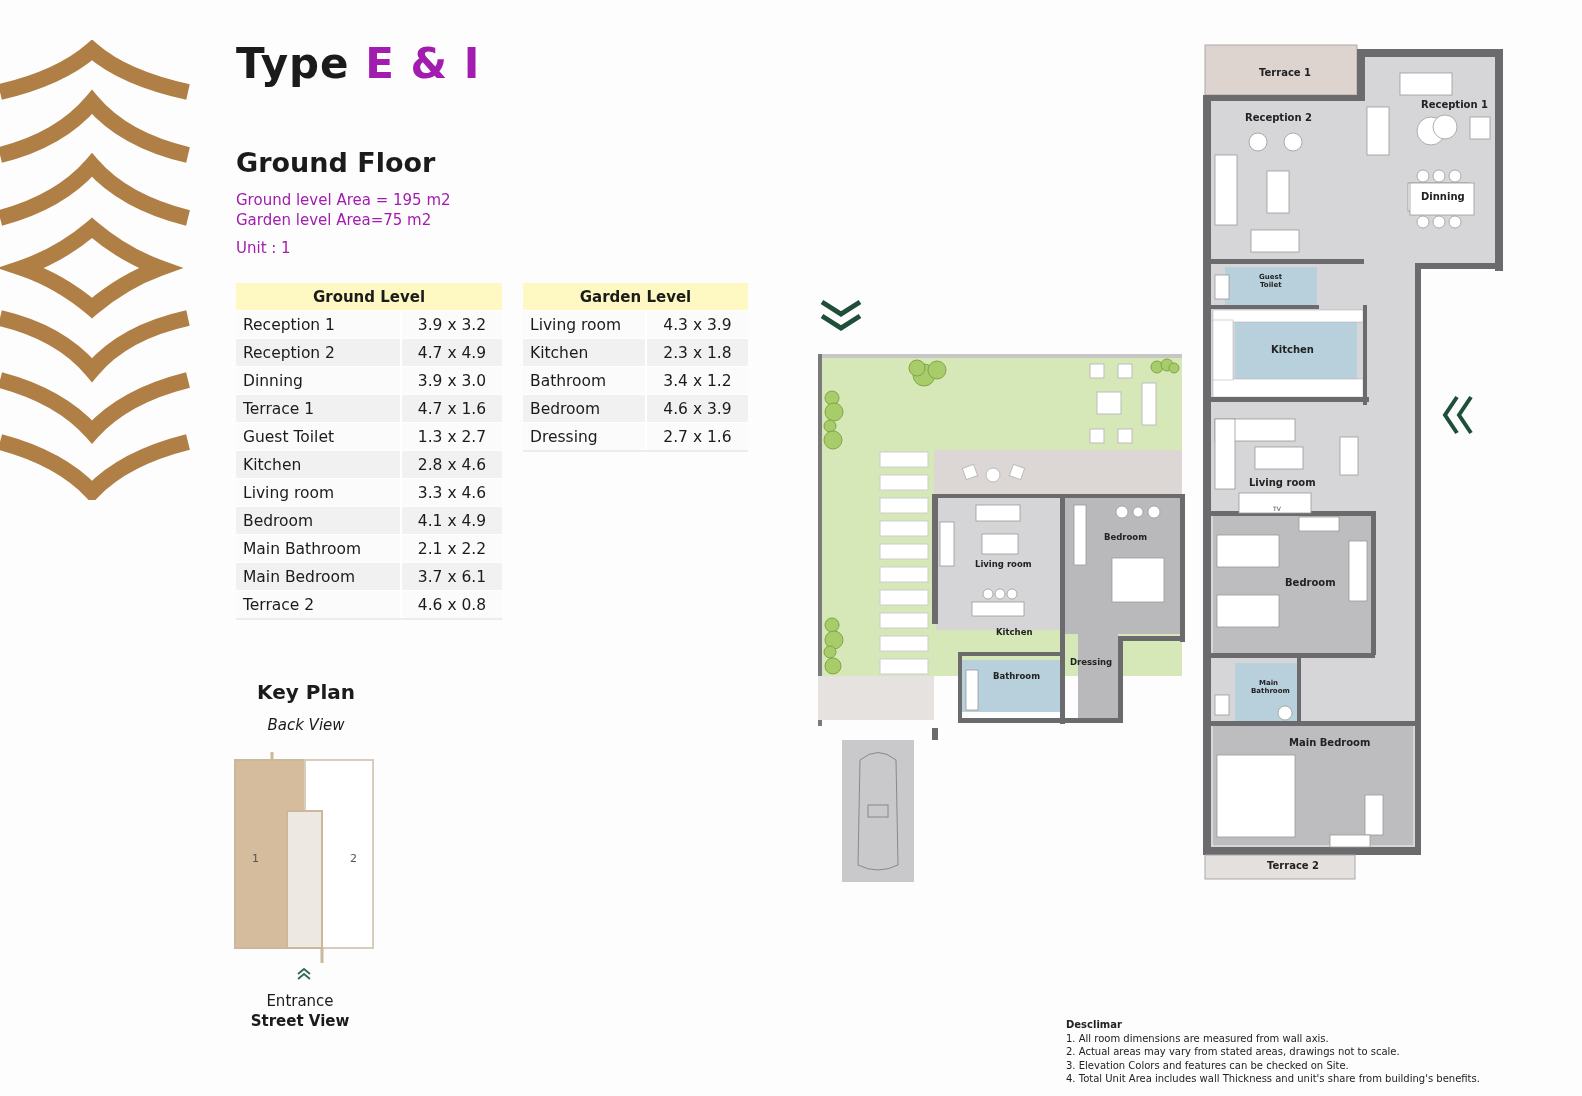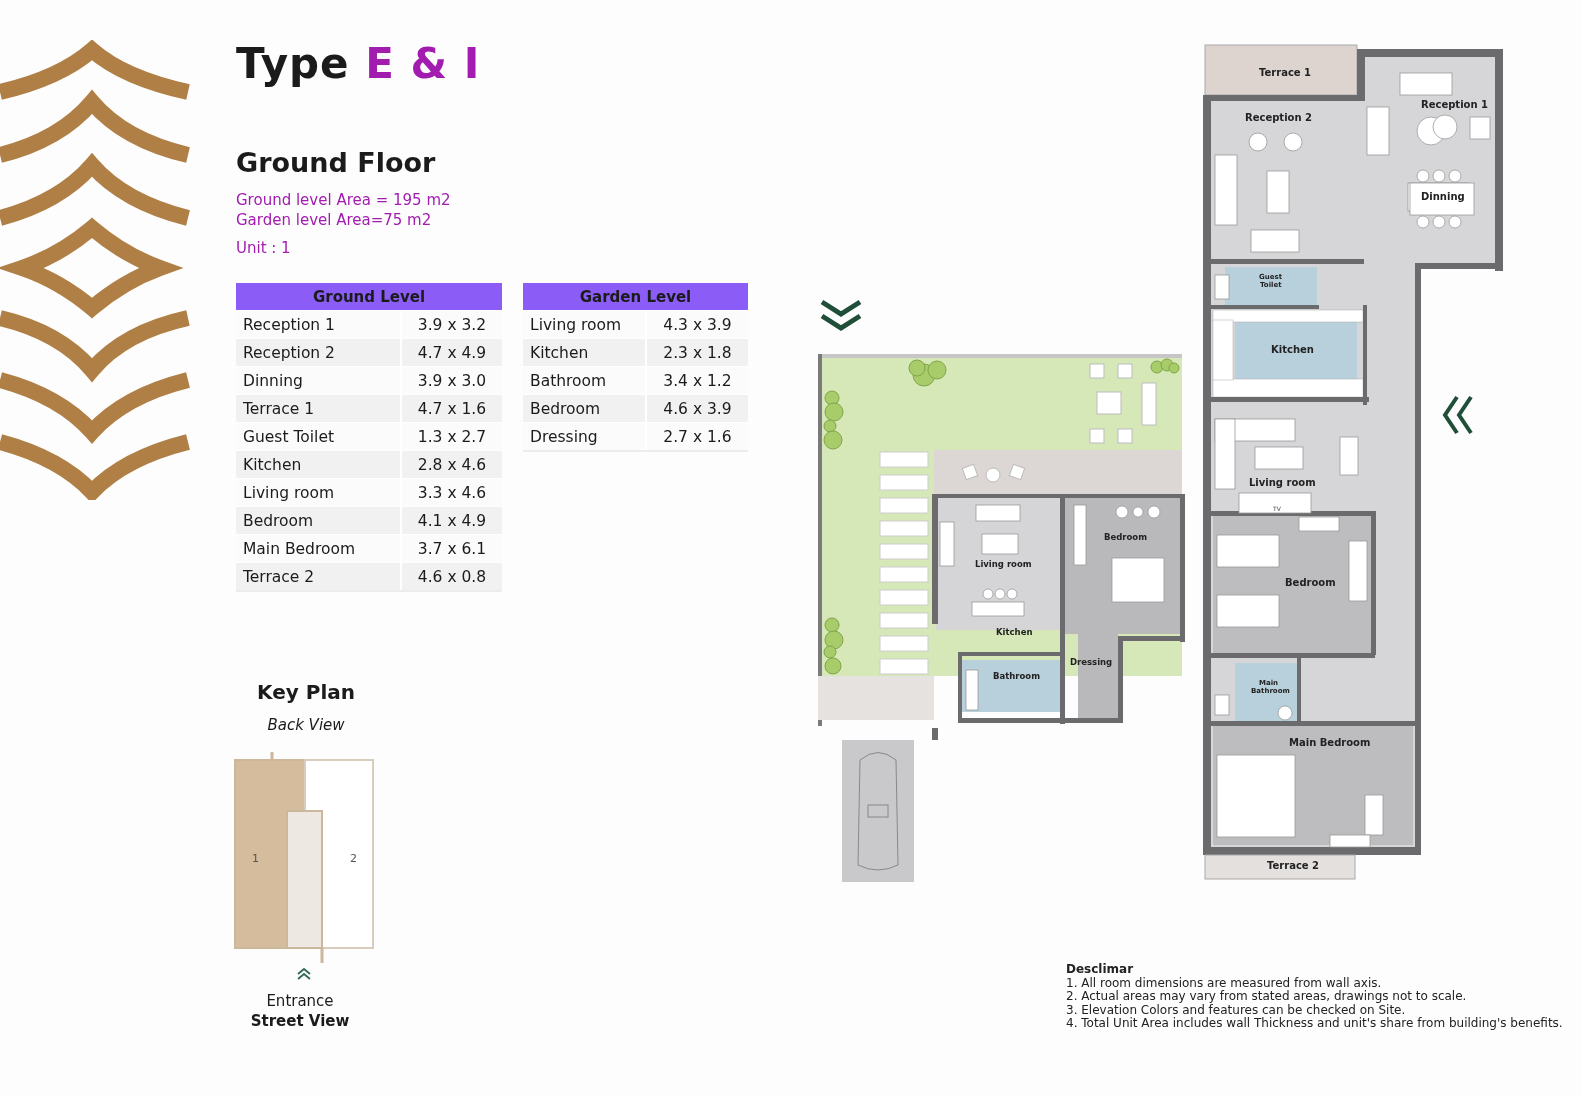--- a/index.html
+++ b/index.html
@@ -8,38 +8,38 @@
   .abs { position:absolute; }
   
   #ornament { left:0; top:40px; width:190px; height:460px; }
   
   #title { left:236px; top:38px; font-size:42px; font-weight:bold; letter-spacing:1px; line-height:52px; }
   #title .accent { color:#a21caf; }
   #subtitle { left:236px; top:145px; font-size:27px; font-weight:bold; line-height:36px; }
   .info { left:236px; font-size:15px; line-height:20px; color:#a21caf; }
   
   table.rooms { position:absolute; border-collapse:collapse; font-size:15.5px; }
-  table.rooms th { background:#8b5cf6; font-weight:bold; font-size:15px; height:27px; text-align:center; padding:0; }
+  table.rooms th { background:#fef9c3; font-weight:bold; font-size:15px; height:27px; text-align:center; padding:0; }
   table.rooms td { height:27px; padding:0 7px; border-top:1px solid #fff; }
   table.rooms tr:nth-child(odd) td { background:#fbfbfb; }
   table.rooms tr:nth-child(even) td { background:#f1f1f2; }
   table.rooms td.dim { text-align:center; border-left:2px solid #fff; }
   table.rooms tr:last-child td { border-bottom:2px solid #ececec; }
   #ground-table { left:236px; top:283px; width:266px; }
   #ground-table td:first-child { width:150px; }
   #garden-table { left:523px; top:283px; width:225px; }
   #garden-table td:first-child { width:108px; }
   
   #keyplan-title { left:236px; top:680px; width:140px; text-align:center; font-size:20px; font-weight:bold; }
   #keyplan-back { left:236px; top:716px; width:140px; text-align:center; font-size:15px;font-style:italic; }
   #keyplan-svg { left:232px; top:748px; }
   #keyplan-entrance { left:230px; top:992px; width:140px; text-align:center; font-size:15px; }
   #keyplan-street { left:230px; top:1012px; width:140px; text-align:center; font-size:15px; font-weight:bold; }
   
-  #disclaimer { left:1066px; top:963px; font-size:12px; line-height:13.5px; color:#222; }
+  #disclaimer { left:1066px; top:1018px; font-size:10px; line-height:13.5px; color:#222; }
   #disclaimer .head { font-weight:bold; }
   
   #garden-plan { left:812px; top:290px; }
   #ground-plan { left:1195px; top:35px; }
   .lbl { font-family:"DejaVu Sans", sans-serif; font-weight:bold; fill:#222; }
 </style>
 </head>
 <body>
 
 <svg id="ornament" class="abs" viewBox="0 0 190 460" width="190" height="460">
@@ -94,20 +94,24 @@
         <td>Kitchen</td>
         <td class="dim">2.8 x 4.6</td>
       </tr>
     <tr>
         <td>Living room</td>
         <td class="dim">3.3 x 4.6</td>
       </tr>
     <tr>
         <td>Bedroom</td>
         <td class="dim">4.1 x 4.9</td>
+      </tr>
+    <tr>
+        <td>Main Bathroom</td>
+        <td class="dim">2.1 x 2.2</td>
       </tr>
     <tr>
         <td>Main Bedroom</td>
         <td class="dim">3.7 x 6.1</td>
       </tr>
     <tr>
         <td>Terrace 2</td>
         <td class="dim">4.6 x 0.8</td>
       </tr>
   </tbody>

